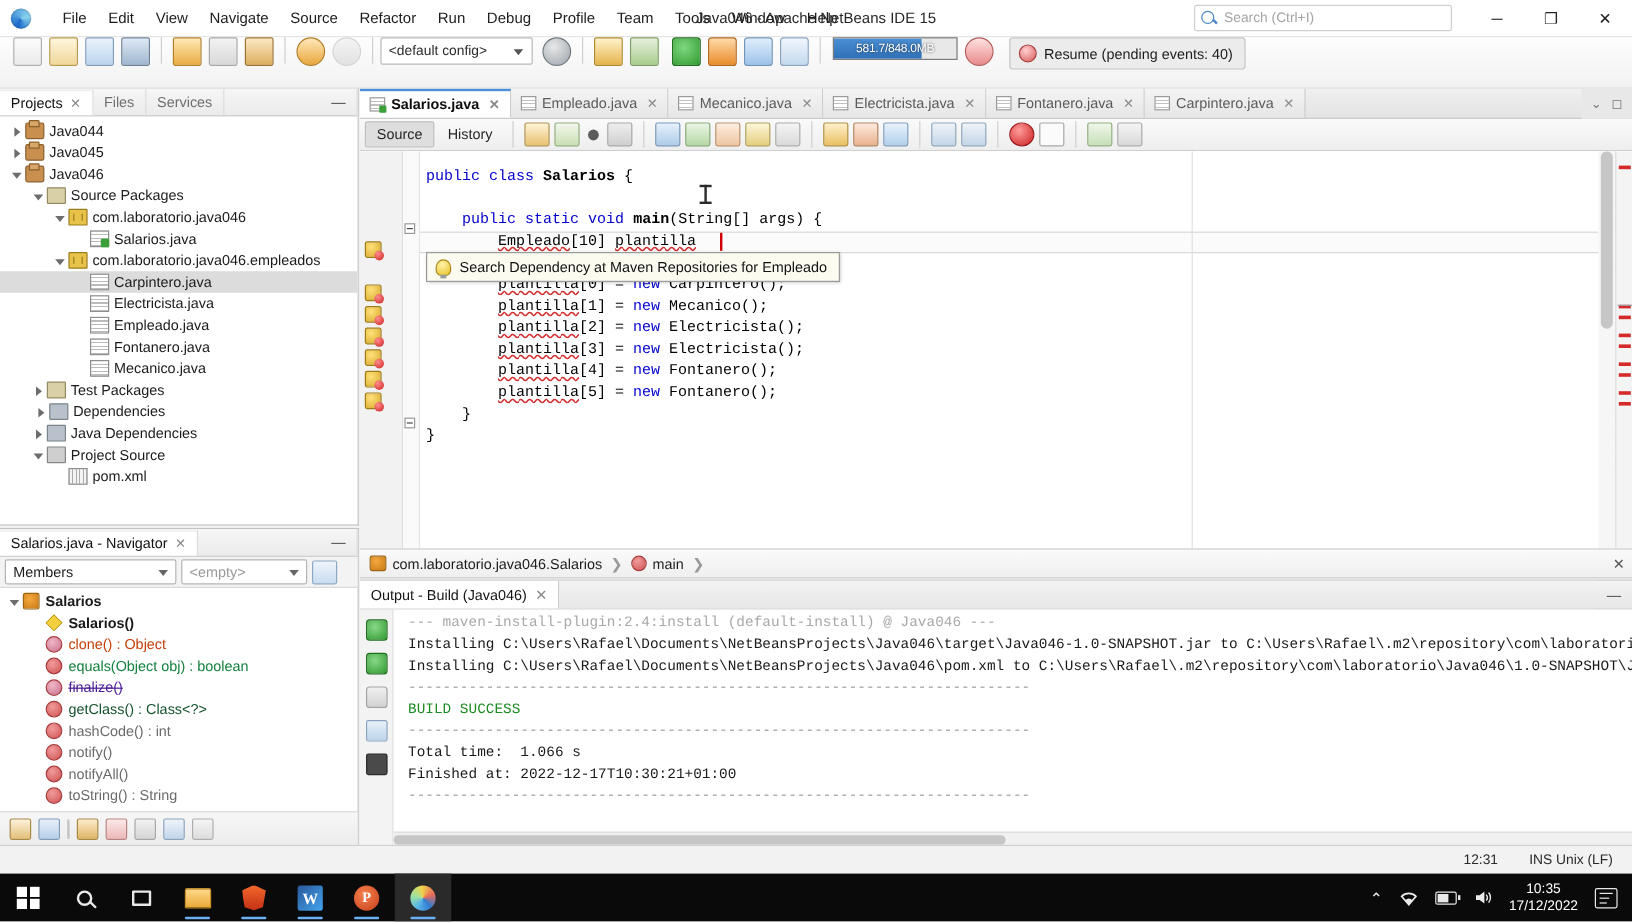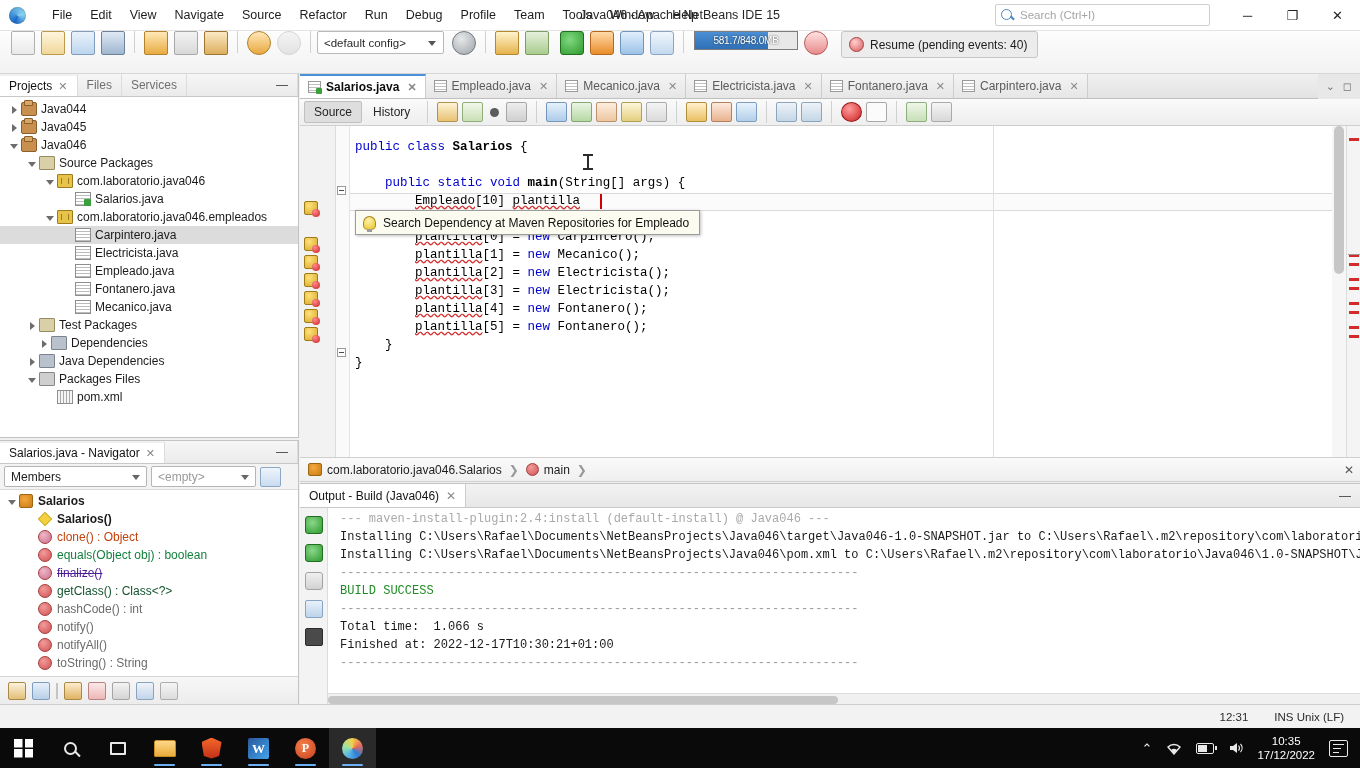--- a/index.html
+++ b/index.html
@@ -583,34 +583,34 @@
       </div>
       <div class="trow" style="padding-left:75px">
         <span class="ticon ic-java"></span>
         <span>Mecanico.java</span>
       </div>
       <div class="trow" style="padding-left:26px">
         <span class="twisty closed"></span>
         <span class="ticon ic-pkgs"></span>
         <span>Test Packages</span>
       </div>
-      <div class="trow" style="padding-left:38px">
+      <div class="trow" style="padding-left:28px">
         <span class="twisty closed"></span>
         <span class="ticon ic-dep"></span>
         <span>Dependencies</span>
       </div>
       <div class="trow" style="padding-left:26px">
         <span class="twisty closed"></span>
         <span class="ticon ic-dep"></span>
         <span>Java Dependencies</span>
       </div>
       <div class="trow" style="padding-left:26px">
         <span class="twisty open"></span>
         <span class="ticon ic-files"></span>
-        <span>Packages Files</span>
+        <span>Project Source</span>
       </div>
       <div class="trow" style="padding-left:57px">
         <span class="ticon ic-xml"></span>
         <span>pom.xml</span>
       </div>
     </div>
   </div>
 
   <div class="navigator">
     <div class="panel-tabs">

